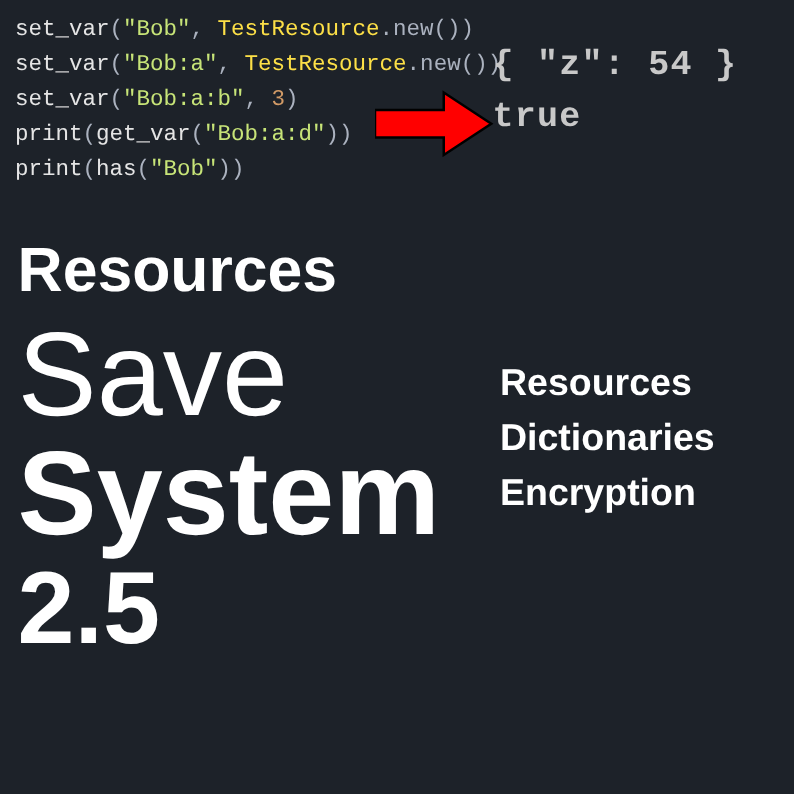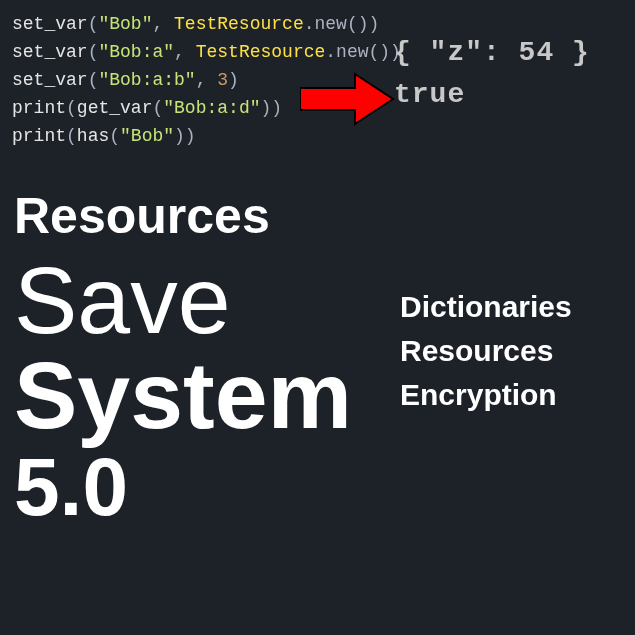--- a/index.html
+++ b/index.html
@@ -82,20 +82,20 @@
 </div>
 
 <svg class="arrow" width="95" height="54" viewBox="0 0 95 54">
   <polygon points="0,16 55,16 55,2 93,27 55,52 55,38 0,38" fill="#ff0000" stroke="#000000" stroke-width="2"></polygon>
 </svg>
 
 <div class="title-block">
   <div class="title-line1">Resources</div>
   <div class="title-line2">Save</div>
   <div class="title-line3">System</div>
-  <div class="title-line4">5.0</div>
+  <div class="title-line4">2.5</div>
 </div>
 
 <div class="features">
+  <div>Resources</div>
   <div>Dictionaries</div>
-  <div>Resources</div>
   <div>Encryption</div>
 </div>
 
 </body></html>

